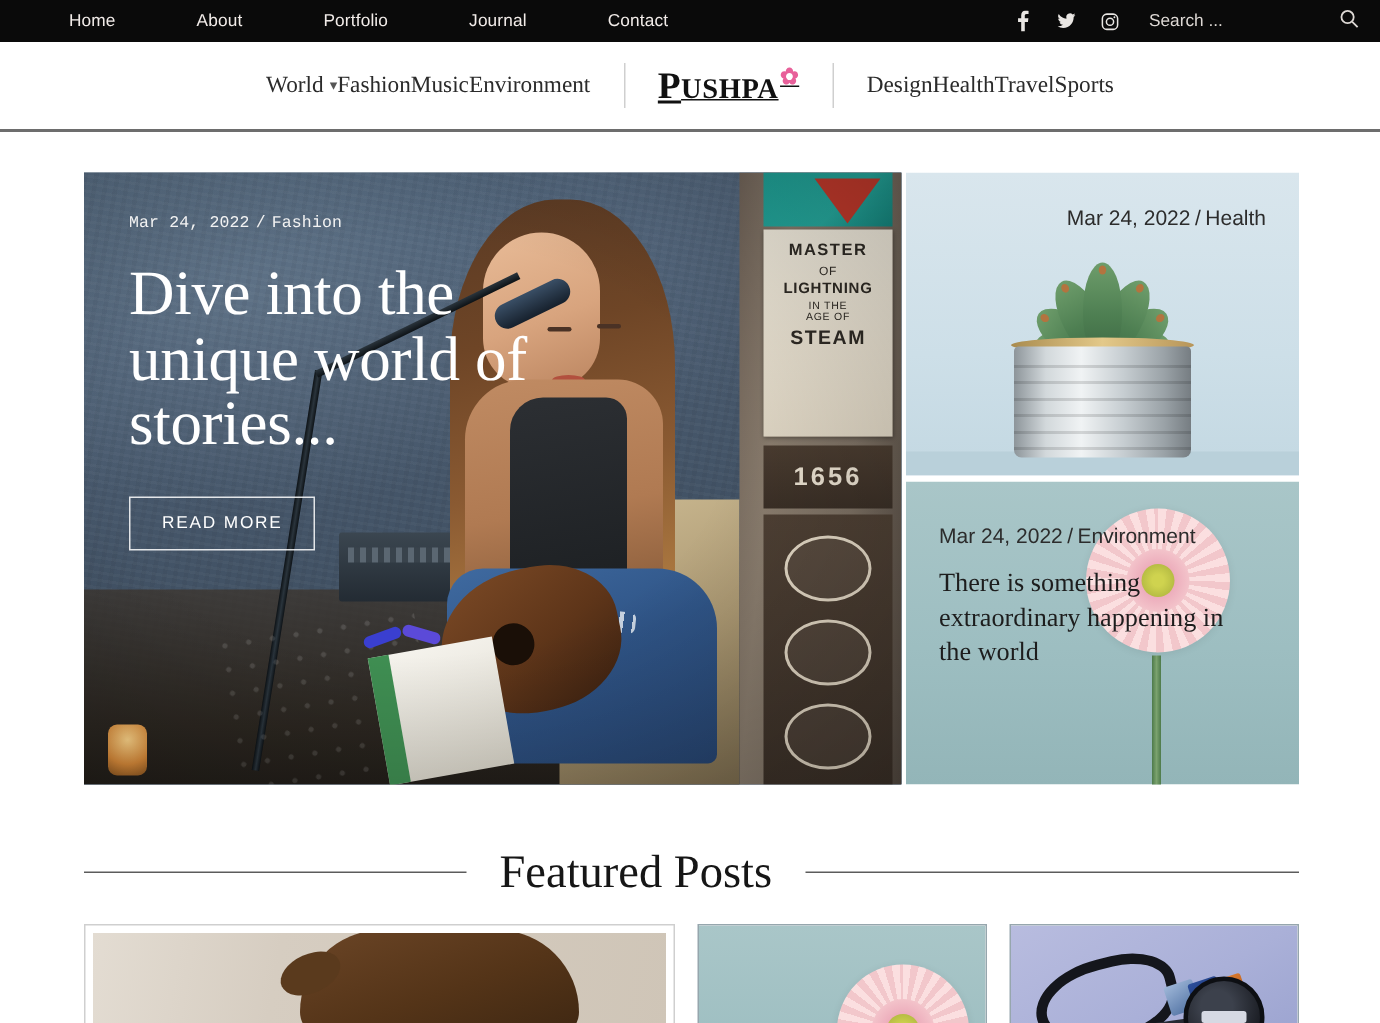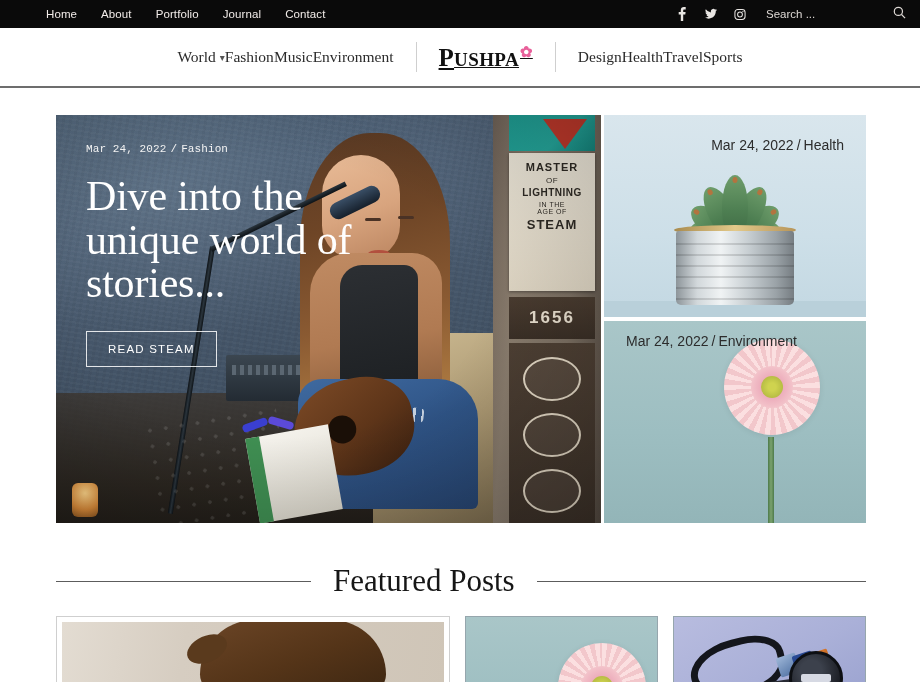--- a/index.html
+++ b/index.html
@@ -17,21 +17,21 @@
     height: 28px;
     background: #0a0a0a;
     display: flex;
     align-items: center;
     position: relative;
   }
   .topnav {
     display: flex;
     align-items: center;
     margin-left: 46px;
-    gap: 24px;
+    gap: 54px;
   }
   .topnav a {
     color: #f2ece9;
     font-size: 11.5px;
     letter-spacing: .1px;
     text-decoration: none;
     font-family: "Liberation Sans", sans-serif;
   }
   .top-right {
     position: absolute;
@@ -413,21 +413,21 @@
   .succ-leaf.f { transform: translateX(-50%) rotate(-78deg); height:46px; }
   .succ-leaf.g { transform: translateX(-50%) rotate(78deg); height:46px; }
   .succ-leaf.h { transform: translateX(-50%) rotate(-100deg); height:40px; bottom:84px;}
   .succ-leaf.i { transform: translateX(-50%) rotate(100deg); height:40px; bottom:84px;}
 
   .card-text-right {
     position: absolute; right: 22px; top: 22px; z-index: 4;
     text-align: right; max-width: 215px;
   }
   .card-text-left {
-    position: absolute; left: 22px; top: 12px; z-index: 4;
+    position: absolute; left: 22px; top: 28px; z-index: 4;
     text-align: left; max-width: 205px;
   }
   .card-meta {
     color: #2c2c2c;
     font-size: 14px;
     font-family: "Liberation Sans", sans-serif;
     margin-bottom: 12px;
   }
   .card-meta .sep { margin: 0 3px; }
   .card-title {
@@ -675,21 +675,21 @@
       <div class="pm-pen2"></div>
       <div class="pm-candle"></div>
       <div class="pm-vig"></div>
     </div>
 
     <div class="hero-text">
       <div class="hero-meta">
         <span>Mar 24, 2022</span><span class="sep">/</span><span>Fashion</span>
       </div>
       <h1 class="hero-title">Dive into the unique world of stories...</h1>
-      <button class="read-more">READ STEAM</button>
+      <button class="read-more">READ MORE</button>
     </div>
   </article>
 
   <div class="hero-side">
 
     <article class="hero-card">
       <div class="photo-succ">
         <div class="succ-shelf"></div>
         <div class="succ-leaf h"></div>
           <div class="succ-leaf i"></div>
@@ -716,20 +716,21 @@
         <div class="gerb-flower">
           <div class="gerb-petals"></div>
           <div class="gerb-inner"></div>
           <div class="gerb-core"></div>
         </div>
       </div>
       <div class="card-text-left">
         <div class="card-meta">
           <span>Mar 24, 2022</span><span class="sep">/</span><span>Environment</span>
         </div>
+        <h2 class="card-title">There is something extraordinary happening in the world</h2>
       </div>
     </article>
 
   </div>
 </section>
 
 <div class="featured">
   <div class="rule left"></div>
   <h2>Featured Posts</h2>
   <div class="rule right"></div>

